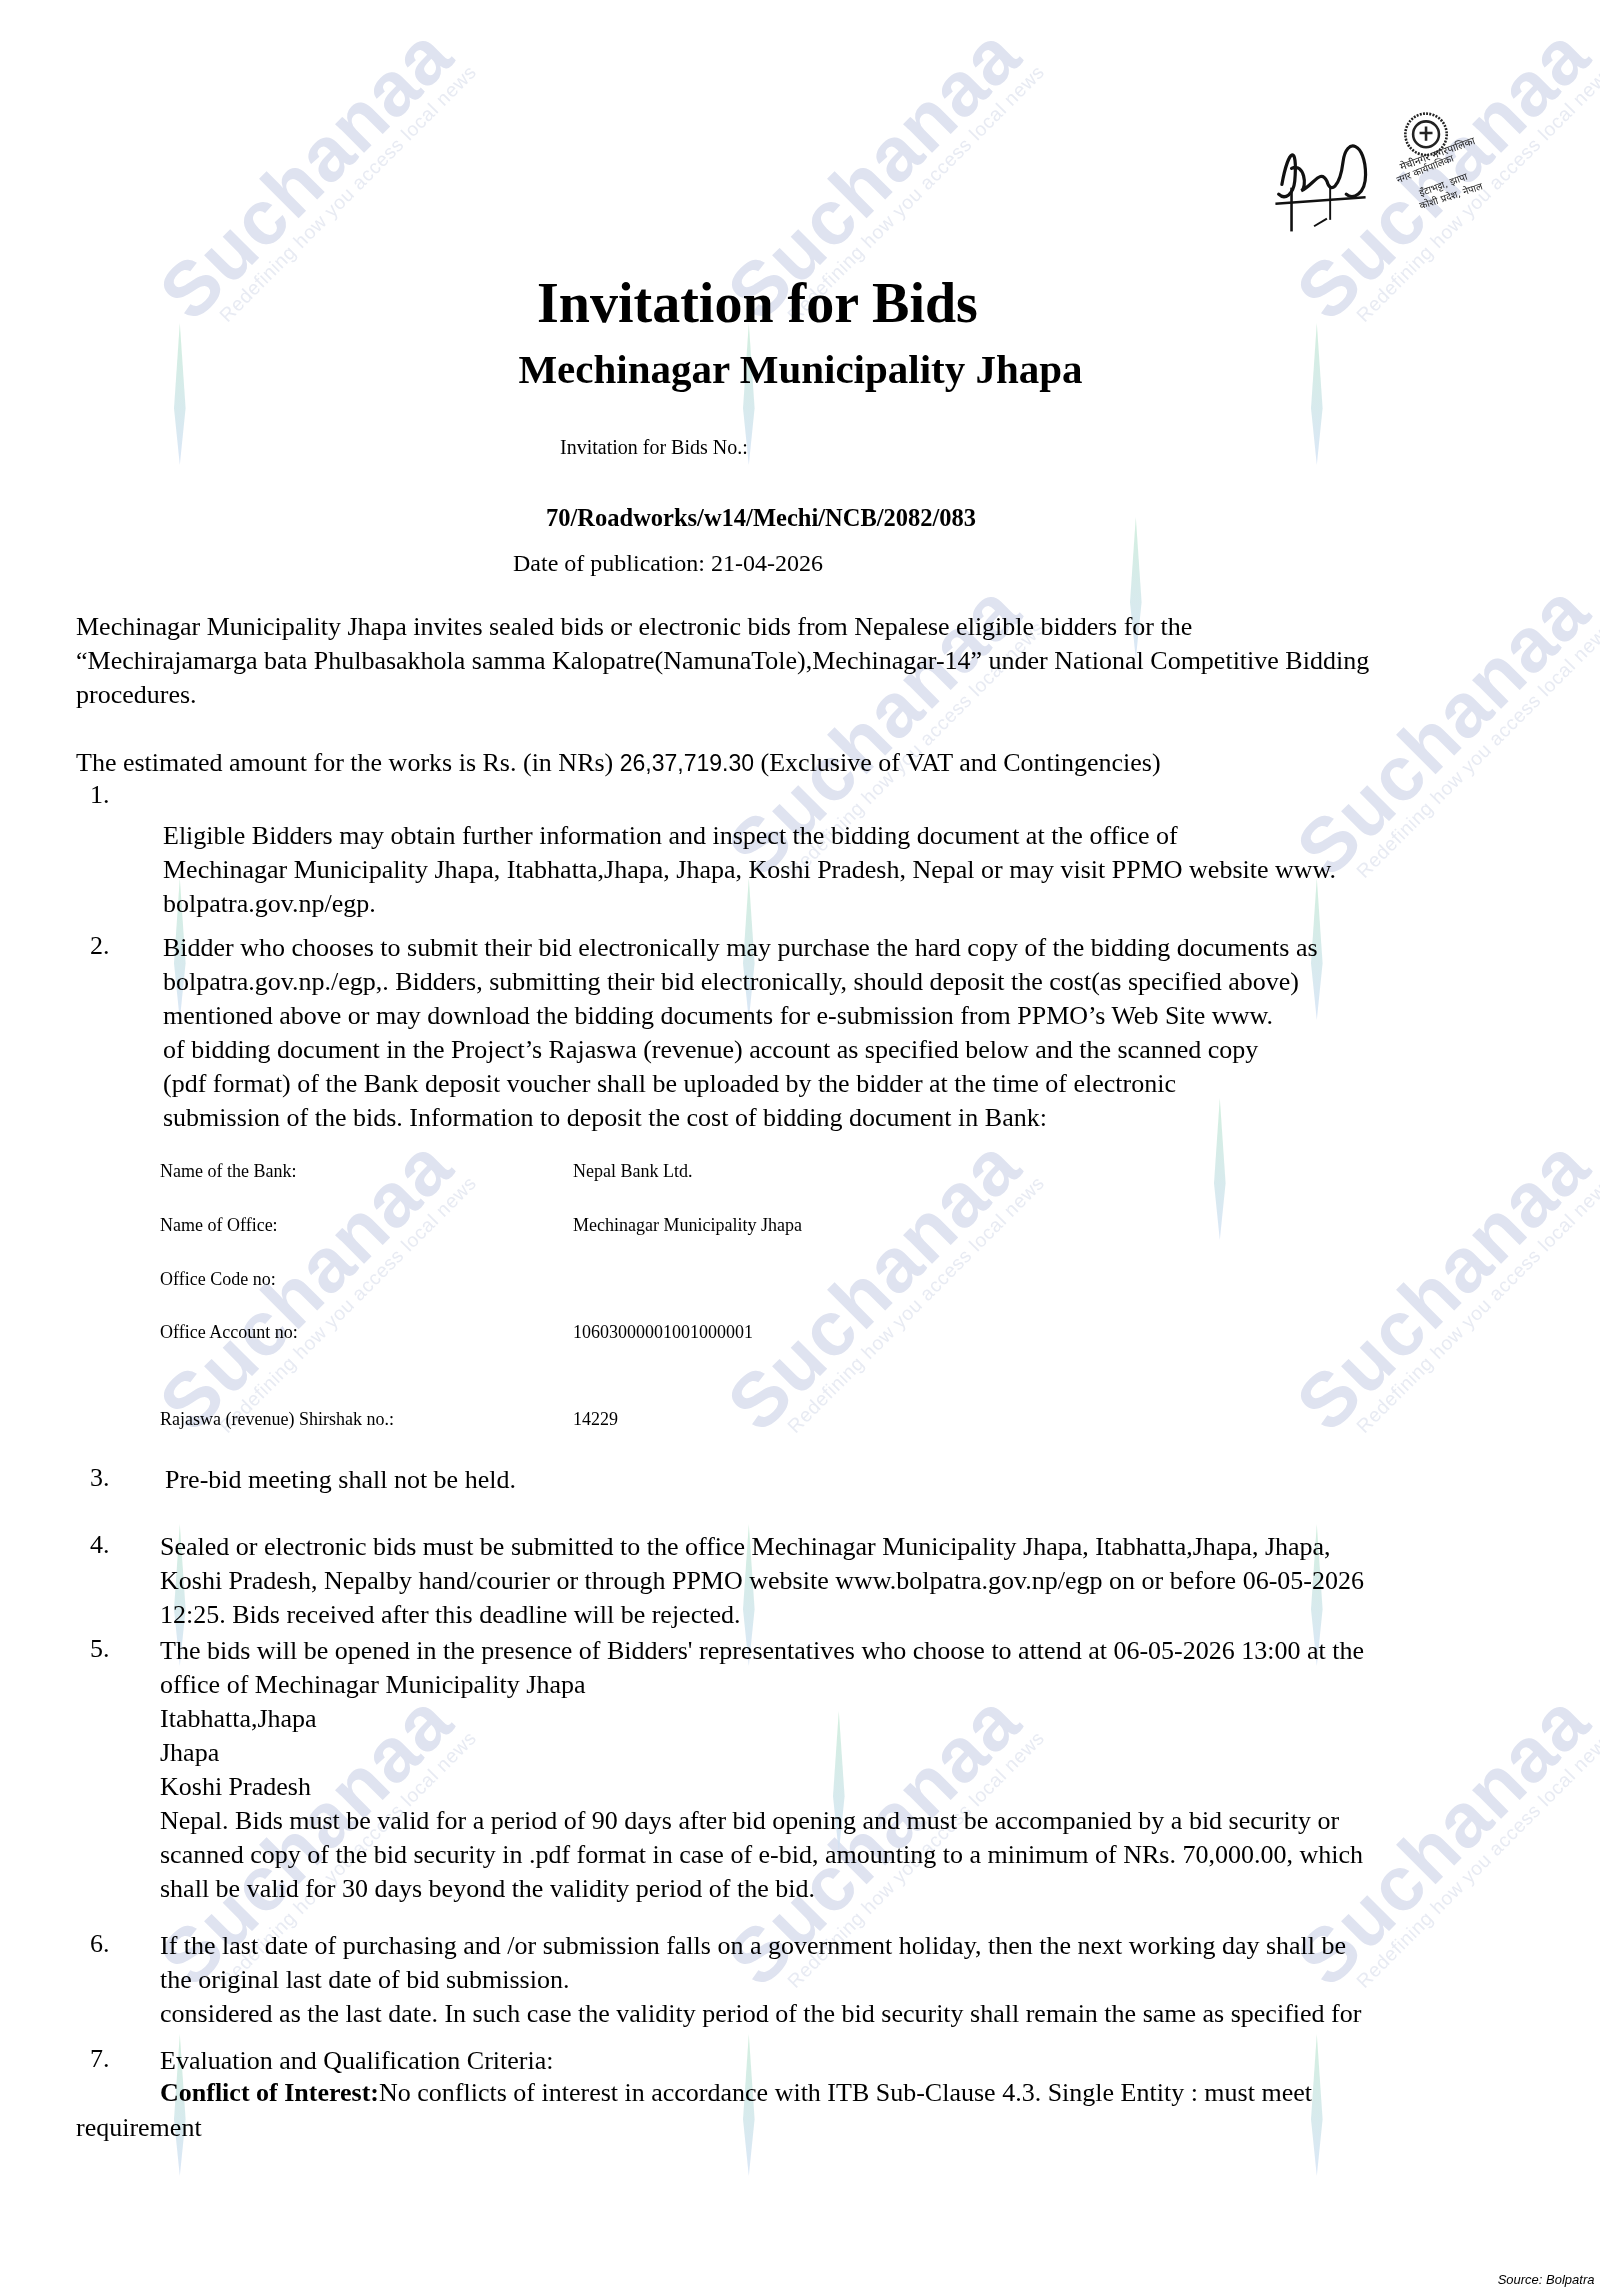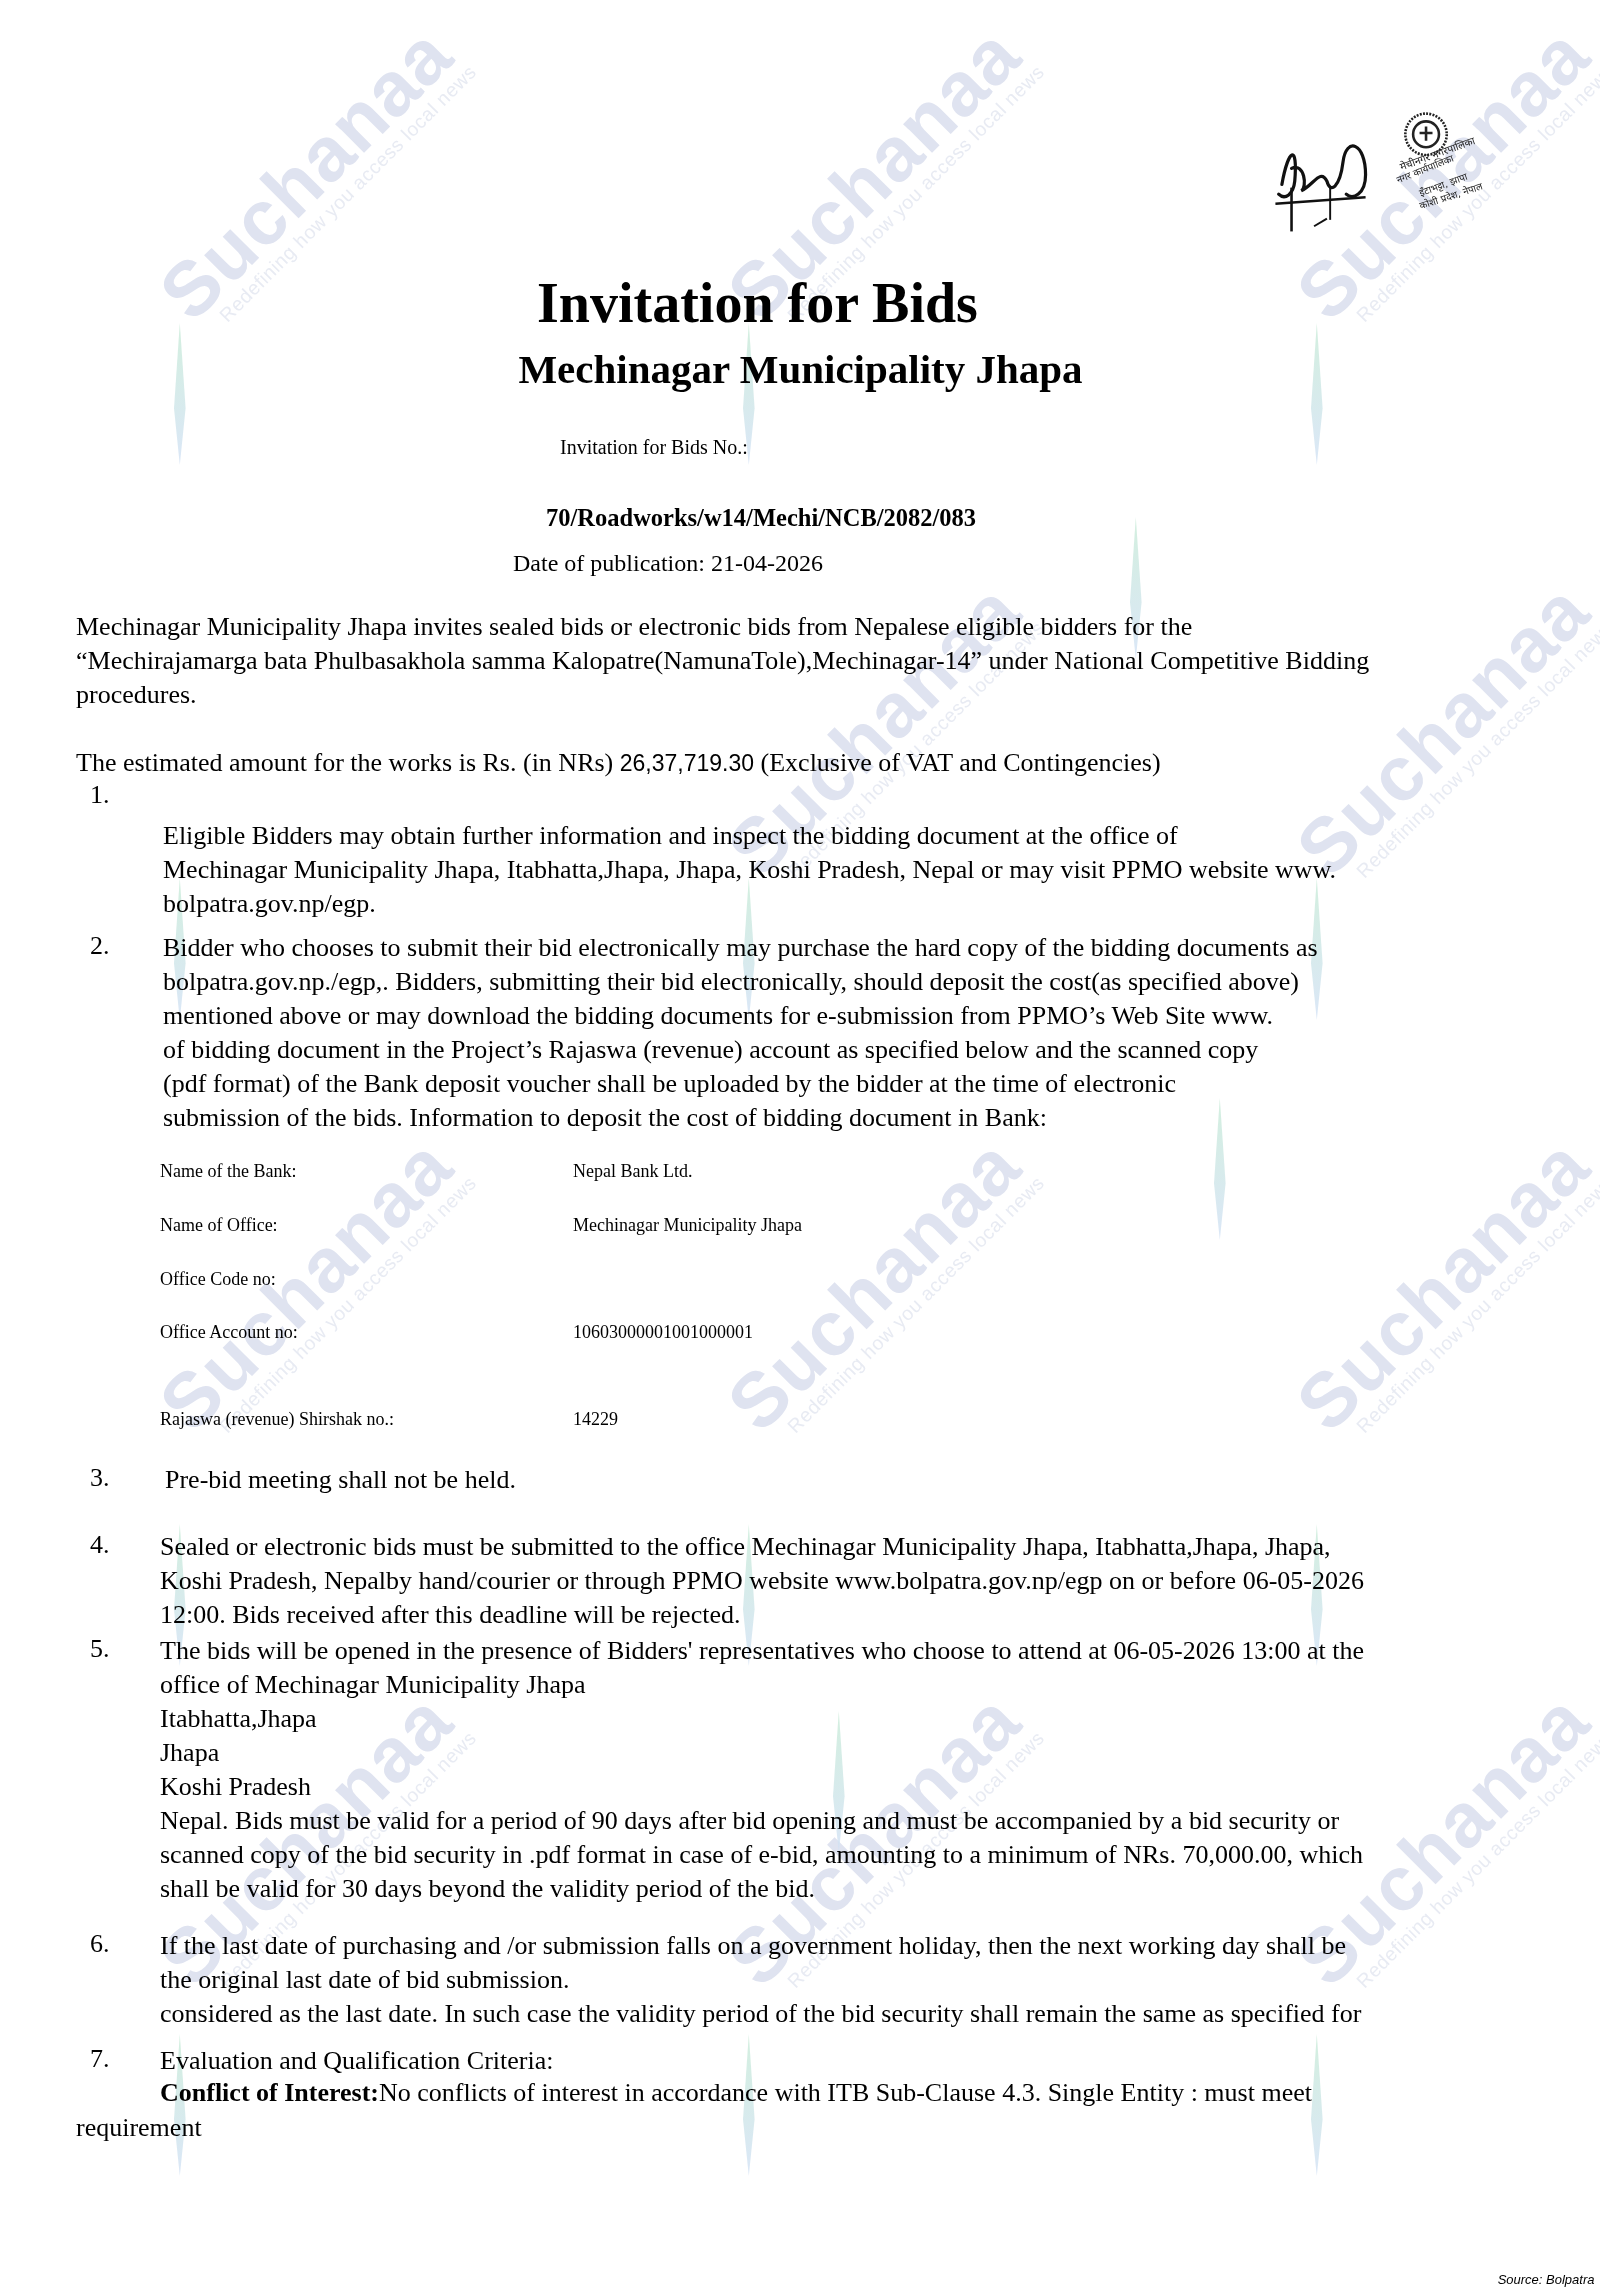--- a/index.html
+++ b/index.html
@@ -149,21 +149,21 @@
 
   <div class="item-num" style="left:90px;top:1463px;">3.</div>
   <div class="item-body" style="top:1463px;left:165px;">
     <div>Pre-bid meeting shall not be held.</div>
   </div>
 
   <div class="item-num" style="left:90px;top:1530px;">4.</div>
   <div class="item-body" style="top:1530px;left:160px;">
     <div>Sealed or electronic bids must be submitted to the office Mechinagar Municipality Jhapa, Itabhatta,Jhapa, Jhapa,</div>
     <div>Koshi Pradesh, Nepalby hand/courier or through PPMO website www.bolpatra.gov.np/egp on or before 06-05-2026</div>
-    <div>12:00. Bids received after this deadline will be rejected.</div>
+    <div>12:25. Bids received after this deadline will be rejected.</div>
   </div>
 
   <div class="item-num" style="left:90px;top:1634px;">5.</div>
   <div class="item-body" style="top:1634px;left:160px;">
     <div>The bids will be opened in the presence of Bidders' representatives who choose to attend at 06-05-2026 13:00 at the</div>
     <div>office of Mechinagar Municipality Jhapa</div>
     <div>Itabhatta,Jhapa</div>
     <div>Jhapa</div>
     <div>Koshi Pradesh</div>
     <div>Nepal. Bids must be valid for a period of 90 days after bid opening and must be accompanied by a bid security or</div>

